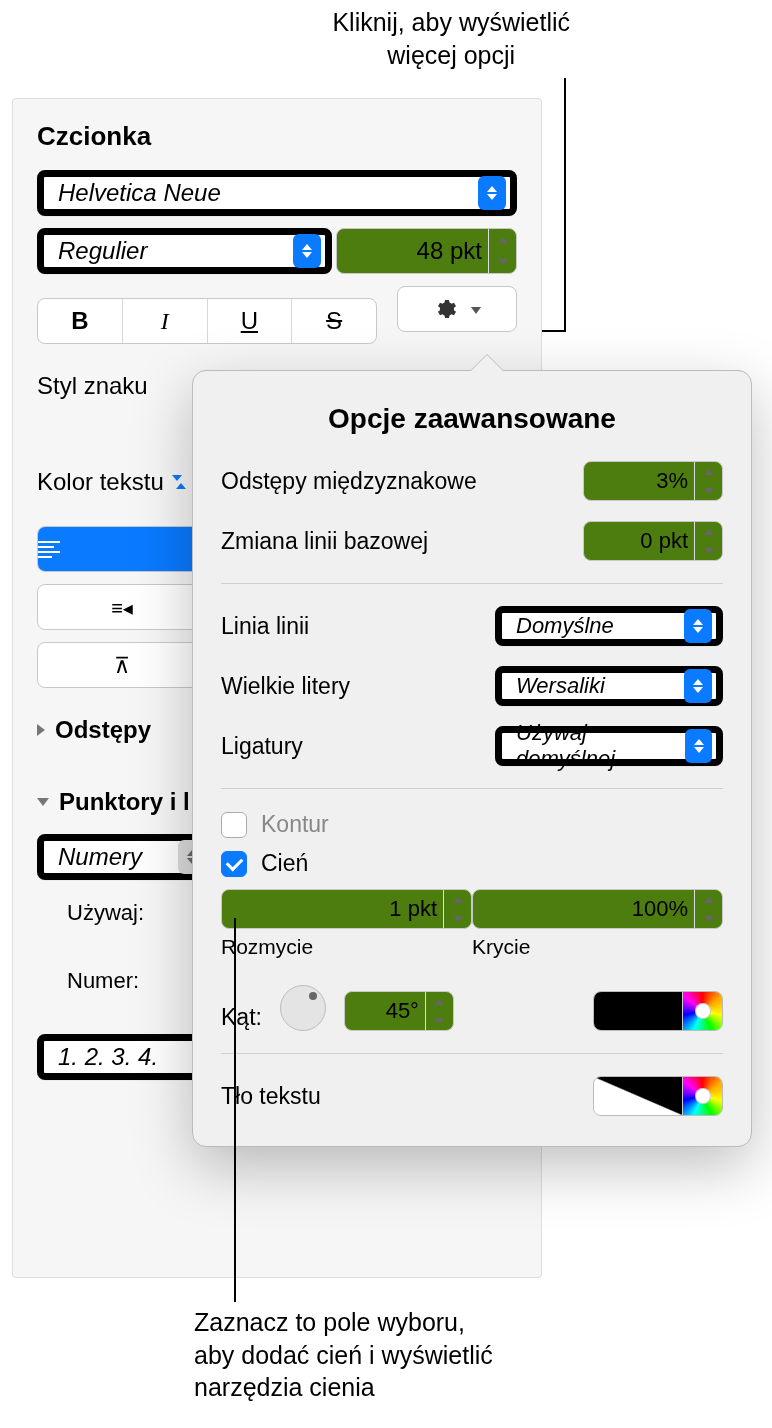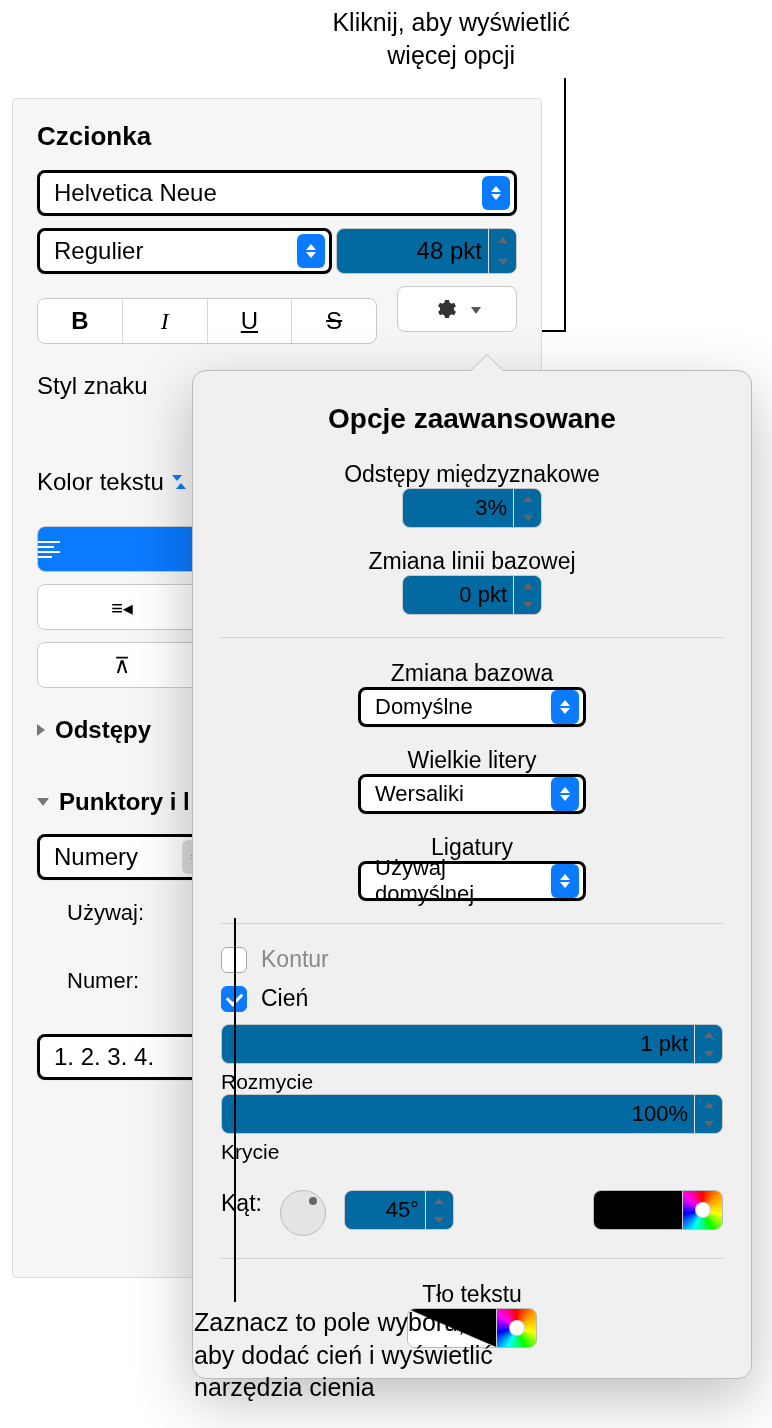--- a/index.html
+++ b/index.html
@@ -38,26 +38,27 @@
   .section-title {
     font-size: 26px;
     font-weight: 600;
     margin-bottom: 18px;
   }
   .dropdown {
     display: flex;
     align-items: center;
     justify-content: space-between;
     background: #fff;
-    border: 3px solid #000000;
+    border: 7px solid #000000;
     border-radius: 8px;
     padding: 8px 4px 8px 14px;
     font-size: 24px;
     box-shadow: 0 1px 0 rgba(0,0,0,0.04);
     height: 46px;
+    font-style: italic;
   }
   .dropdown .arrows {
     width: 28px;
     height: 34px;
     background: #0a7aff;
     border-radius: 6px;
     display: flex;
     flex-direction: column;
     align-items: center;
     justify-content: center;
@@ -76,21 +77,21 @@
   .dropdown-grey .arrows { background: #dcdcdc; }
   .dropdown-grey .arrows::before { border-bottom-color: #666; }
   .dropdown-grey .arrows::after  { border-top-color: #666; }
 
   .row { display: flex; gap: 4px; margin-top: 12px; }
   .row .dropdown { flex: 1; }
 
   .spinner {
     display: flex;
     align-items: center;
-    background: #0369a1;
+    background: #4d7c0f;
     border: 1px solid #c8c8c8;
     border-radius: 8px;
     padding: 0 0 0 12px;
     font-size: 24px;
     height: 46px;
   }
   .spinner-val { flex: 1; text-align: right; padding-right: 6px; }
   .stepper {
     width: 28px;
     display: flex;
@@ -228,46 +229,46 @@
     border-left:16px solid transparent;
     border-right:16px solid transparent;
     border-bottom:16px solid #f0f0f0;
     filter: drop-shadow(0 -1px 0 #bbb);
   }
   .popover h3 {
     text-align:center; font-size:28px; font-weight:600; margin-bottom:26px;
   }
   .ctrl-row {
     display:flex; align-items:center; justify-content:space-between;
-    margin-bottom:20px; font-size:23px;flex-direction:column;
+    margin-bottom:20px; font-size:23px;
   }
   .ctrl-row .spinner { width:140px; height:40px; font-size:22px; }
   .ctrl-row .dropdown { width:228px; height:40px; font-size:22px; }
 
   .checkbox-row {
     display:flex; align-items:center; gap:14px; font-size:23px;
     margin-top:6px; margin-bottom:12px;
   }
   .checkbox {
     width:26px; height:26px; border:1px solid #aaa; border-radius:6px;
     background:#fff; display:flex; align-items:center; justify-content:center;
   }
   .checkbox.checked { background:#0a7aff; border-color:#0a7aff; }
   .checkbox.checked::after {
     content:""; width:12px; height:7px; border-left:3px solid #fff;
     border-bottom:3px solid #fff; transform: rotate(-45deg) translate(1px,-1px);
   }
 
-  .shadow-ctrls { display:flex; margin-top:8px;flex-direction:column; }
+  .shadow-ctrls { display:flex; margin-top:8px; }
   .shadow-col { flex:1; }
   .shadow-col .spinner { width:100%; height:40px; font-size:22px;}
   .shadow-col .lbl { font-size:21px; margin-top:6px; color:#000;}
 
   .angle-row {
-    display:flex; align-items:flex-start; gap:18px; margin-top:26px;
+    display:flex; align-items:flex-end; gap:18px; margin-top:26px;
     font-size:23px;
   }
   .angle-dial {
     width:46px; height:46px; border-radius:50%; background:#e4e4e4;
     border:1px solid #bbb; position:relative;
   }
   .angle-dial::after {
     content:""; position:absolute; width:8px; height:8px; border-radius:50%;
     background:#666; top:6px; right:8px;
   }
@@ -431,21 +432,21 @@
       <div class="stepper">
           <div></div>
           <div></div>
         </div>
     </div>
   </div>
 
   <div class="divider"></div>
 
   <div class="ctrl-row">
-    <span>Zmiana bazowa</span>
+    <span>Linia linii</span>
     <div class="dropdown">
       <span>Domyślne</span>
       <span class="arrows"></span>
     </div>
   </div>
 
   <div class="ctrl-row">
     <span>Wielkie litery</span>
     <div class="dropdown">
       <span>Wersaliki</span>

